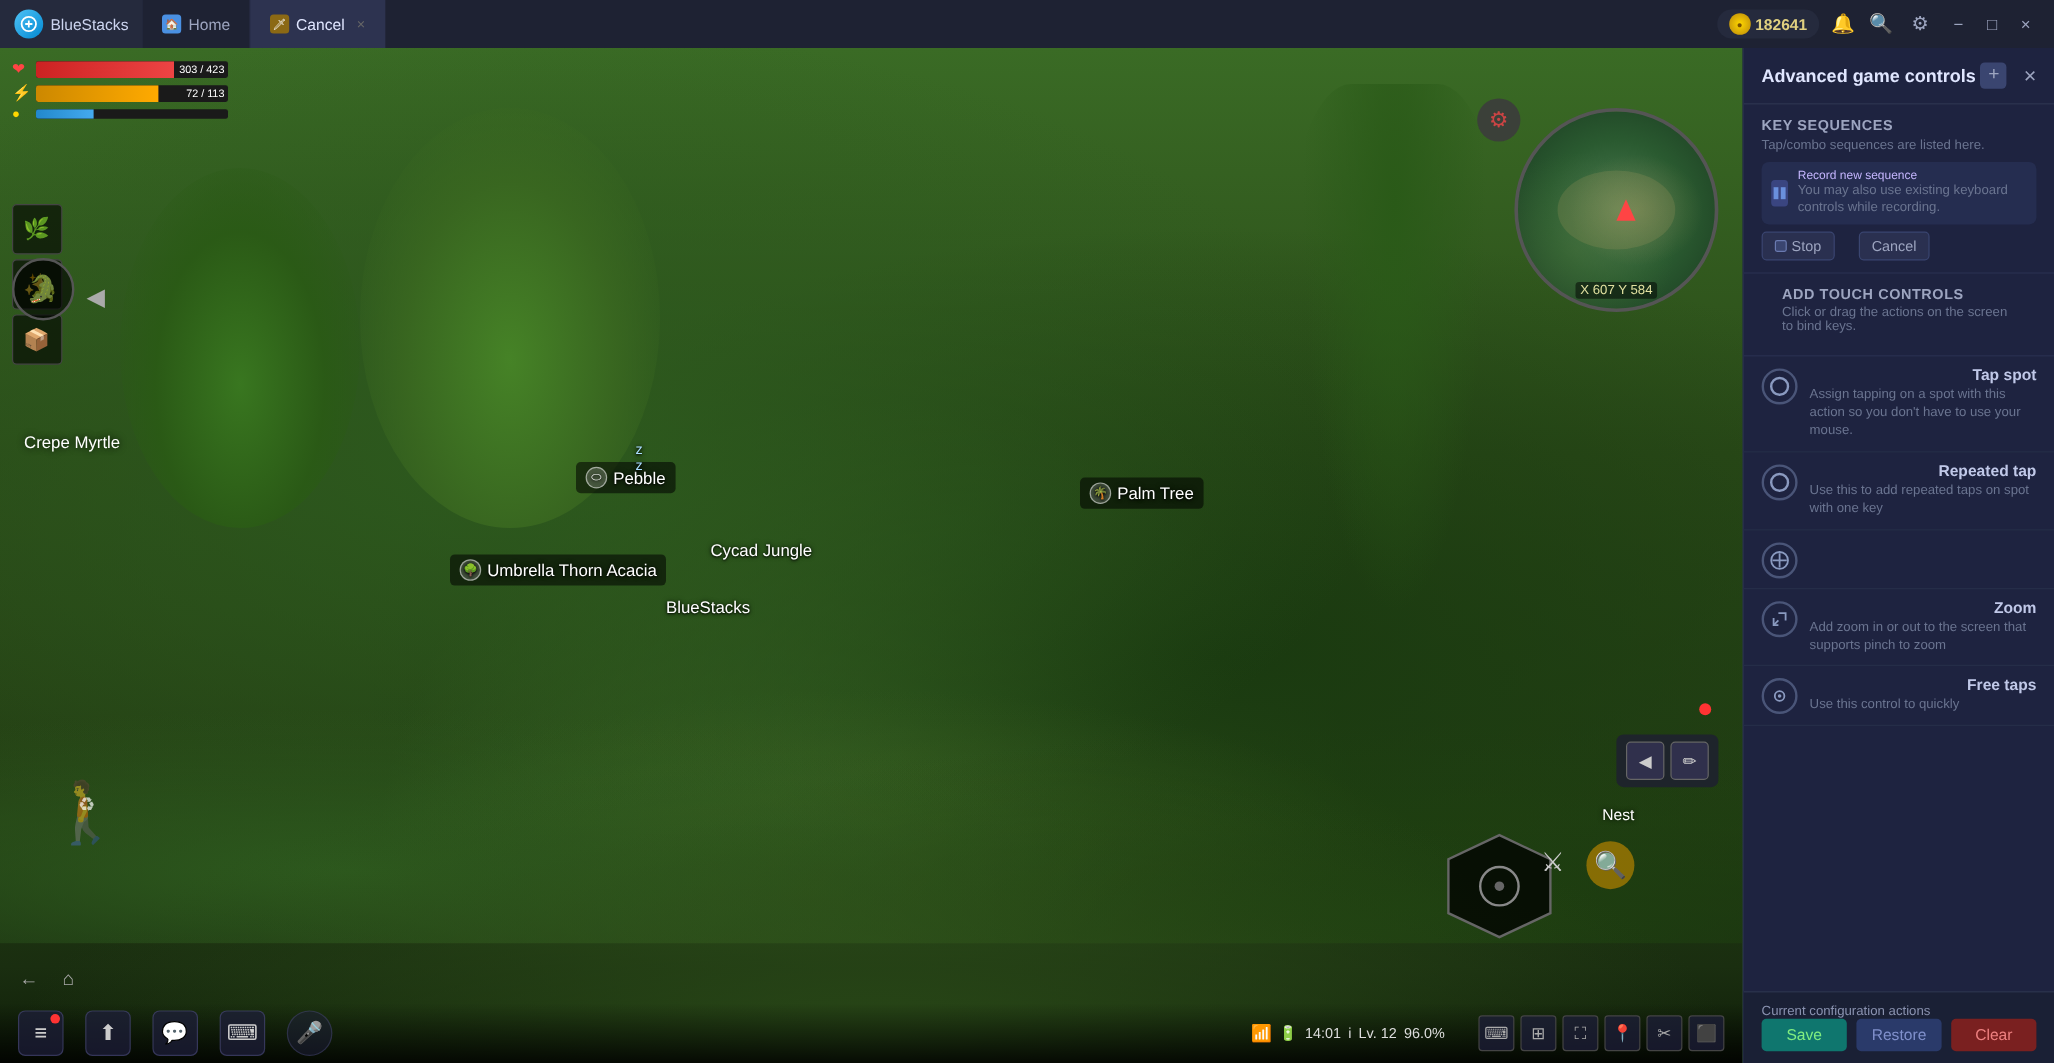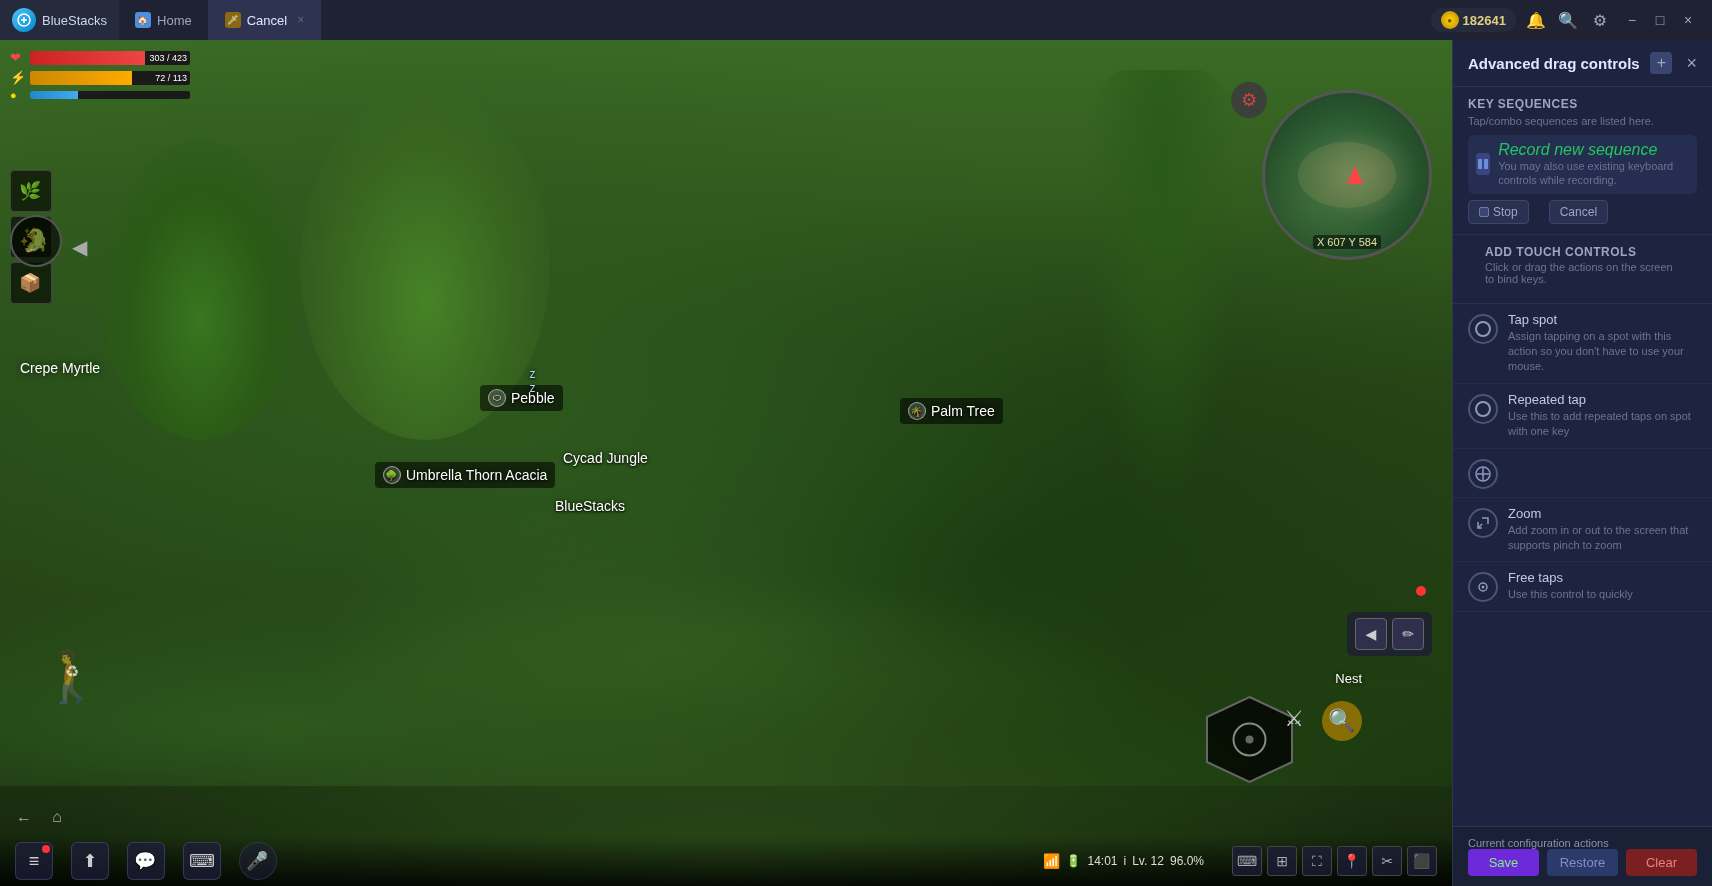--- a/index.html
+++ b/index.html
@@ -462,24 +462,23 @@
       margin-bottom: 6px;
     }
     .record-icon {
       width: 22px; height: 22px;
       background: #3a4580;
       border-radius: 3px;
       display: flex; align-items: center; justify-content: center;
       color: #6a90dd; font-size: 12px;
     }
     .record-text {
-      color: #22c55e;
-      font-size: 16px;
+      color: #c4b5fd;
+      font-size: 10px;
       font-weight: 500;
-      font-style: italic;
     }
     .record-desc {
       color: #6a7490;
       font-size: 11px;
       line-height: 1.3;
     }
     .btn-row {
       display: flex;
       gap: 20px;
       margin-top: 6px;
@@ -547,22 +546,23 @@
       display: flex; align-items: center; justify-content: center;
       color: #8a9ac0;
       font-size: 14px;
       flex-shrink: 0;
       margin-top: 2px;
     }
     .control-text { flex: 1; }
     .control-name {
       color: #c0c8e8;
       font-size: 13px;
-      font-weight: 400;
+      font-weight: 700;
       margin-bottom: 2px;
+      text-align: right;
     }
     .control-desc {
       color: #6a7490;
       font-size: 11px;
       line-height: 1.4;
     }
 
     
     .bottom-actions {
       margin-top: auto;
@@ -575,21 +575,21 @@
       font-size: 11px;
       margin-bottom: 0;
     }
     .action-btn-row {
       display: flex;
       gap: 8px;
     }
     .save-btn {
       flex: 1;
       padding: 6px 0;
-      background: #6d28d9;
+      background: #0f766e;
       border: none;
       border-radius: 4px;
       color: #80ee80;
       font-size: 13px;
       font-weight: 500;
       cursor: pointer;
     }
     .restore-btn {
       flex: 1;
       padding: 6px 0;
@@ -729,21 +729,21 @@
     <div class="game-label label-bg" style="position:absolute;top:358px;left:900px;">
       <span class="label-icon">🌴</span>
       <span>Palm Tree</span>
     </div>
 
     <div class="game-label label-bg" style="position:absolute;top:422px;left:375px;">
       <span class="label-icon">🌳</span>
       <span>Umbrella Thorn Acacia</span>
     </div>
 
-    <div class="game-label" style="position:absolute;top:410px;left:563px;color:white;background:none;">
+    <div class="game-label" style="position:absolute;top:410px;left:592px;color:white;background:none;">
       <span>Cycad Jungle</span>
     </div>
 
     <div class="game-label" style="position:absolute;top:458px;left:555px;color:white;">
       <span>BlueStacks</span>
     </div>
 
     <div class="nest-label">
       <span>Nest</span>
     </div>
@@ -800,21 +800,21 @@
     </div>
 
     <div style="position:absolute;bottom:55px;left:10px;display:flex;gap:5px;">
       <div style="width:28px;height:28px;display:flex;align-items:center;justify-content:center;color:#aaa;font-size:16px;cursor:pointer;">←</div>
       <div style="width:28px;height:28px;display:flex;align-items:center;justify-content:center;color:#aaa;font-size:16px;cursor:pointer;">⌂</div>
     </div>
   </div>
 
   <div class="right-panel">
     <div class="panel-header">
-      <span class="panel-title">Advanced drag controls</span>
+      <span class="panel-title">Advanced game controls</span>
       <div style="display:flex;align-items:center;gap:6px;">
         <div class="add-btn">+</div>
         <div class="panel-close">×</div>
       </div>
     </div>
 
     <div class="panel-scroll">
 
       <div class="section">
         <div class="section-title">Key sequences</div>

